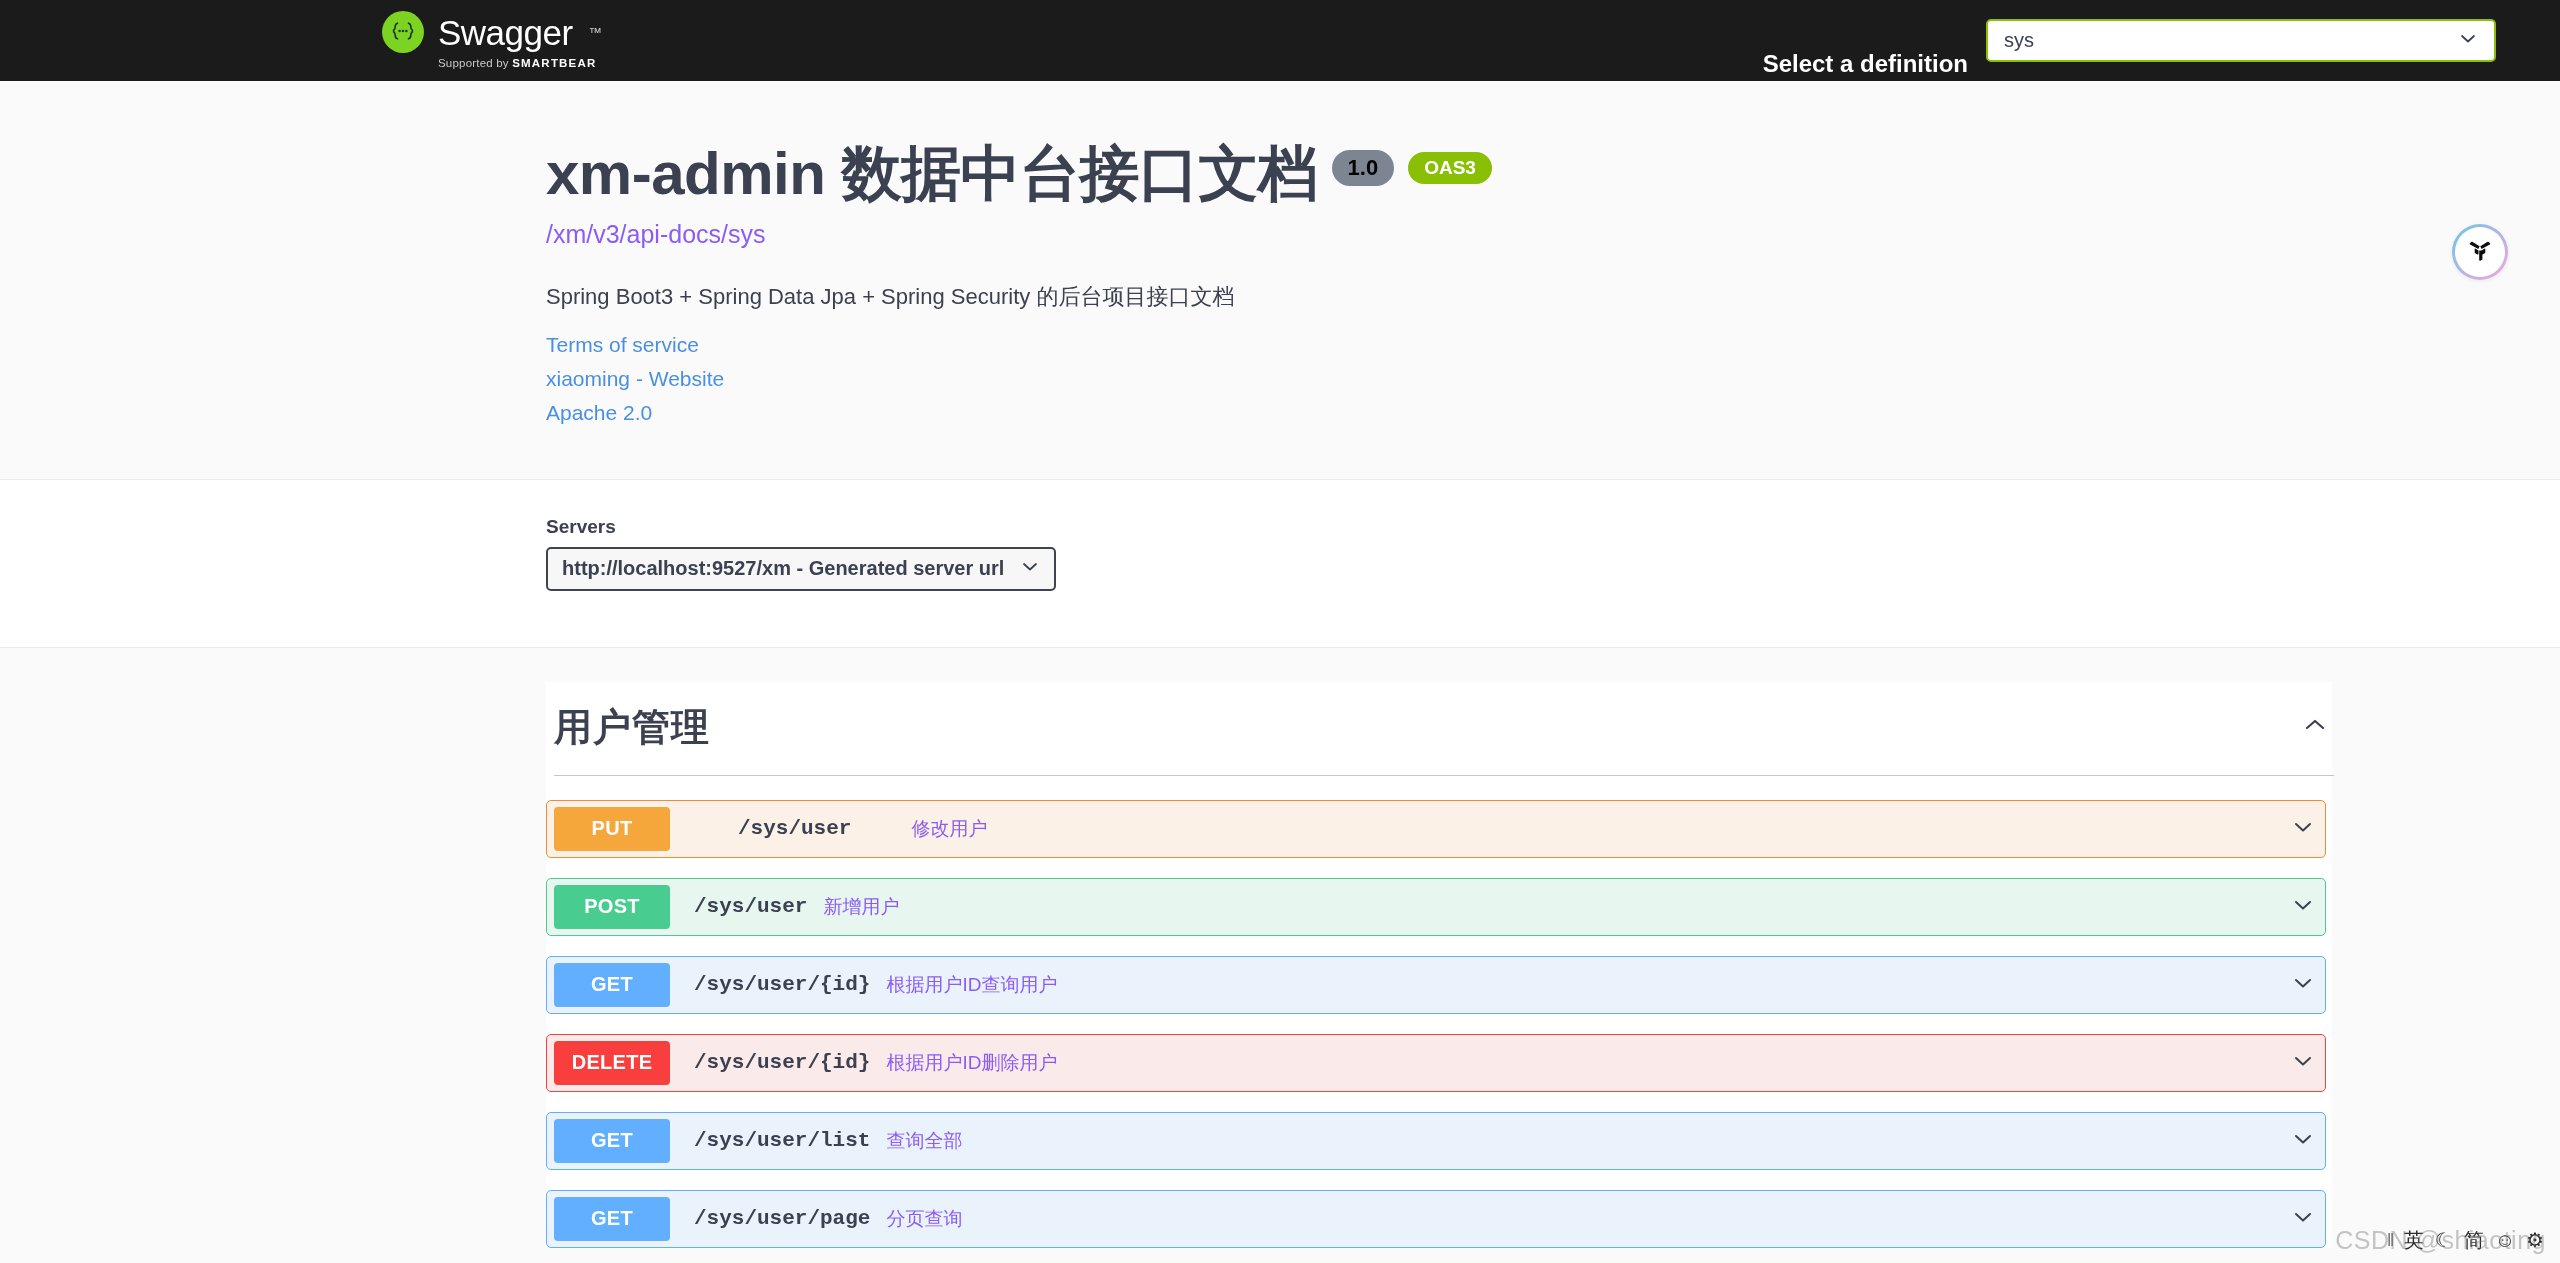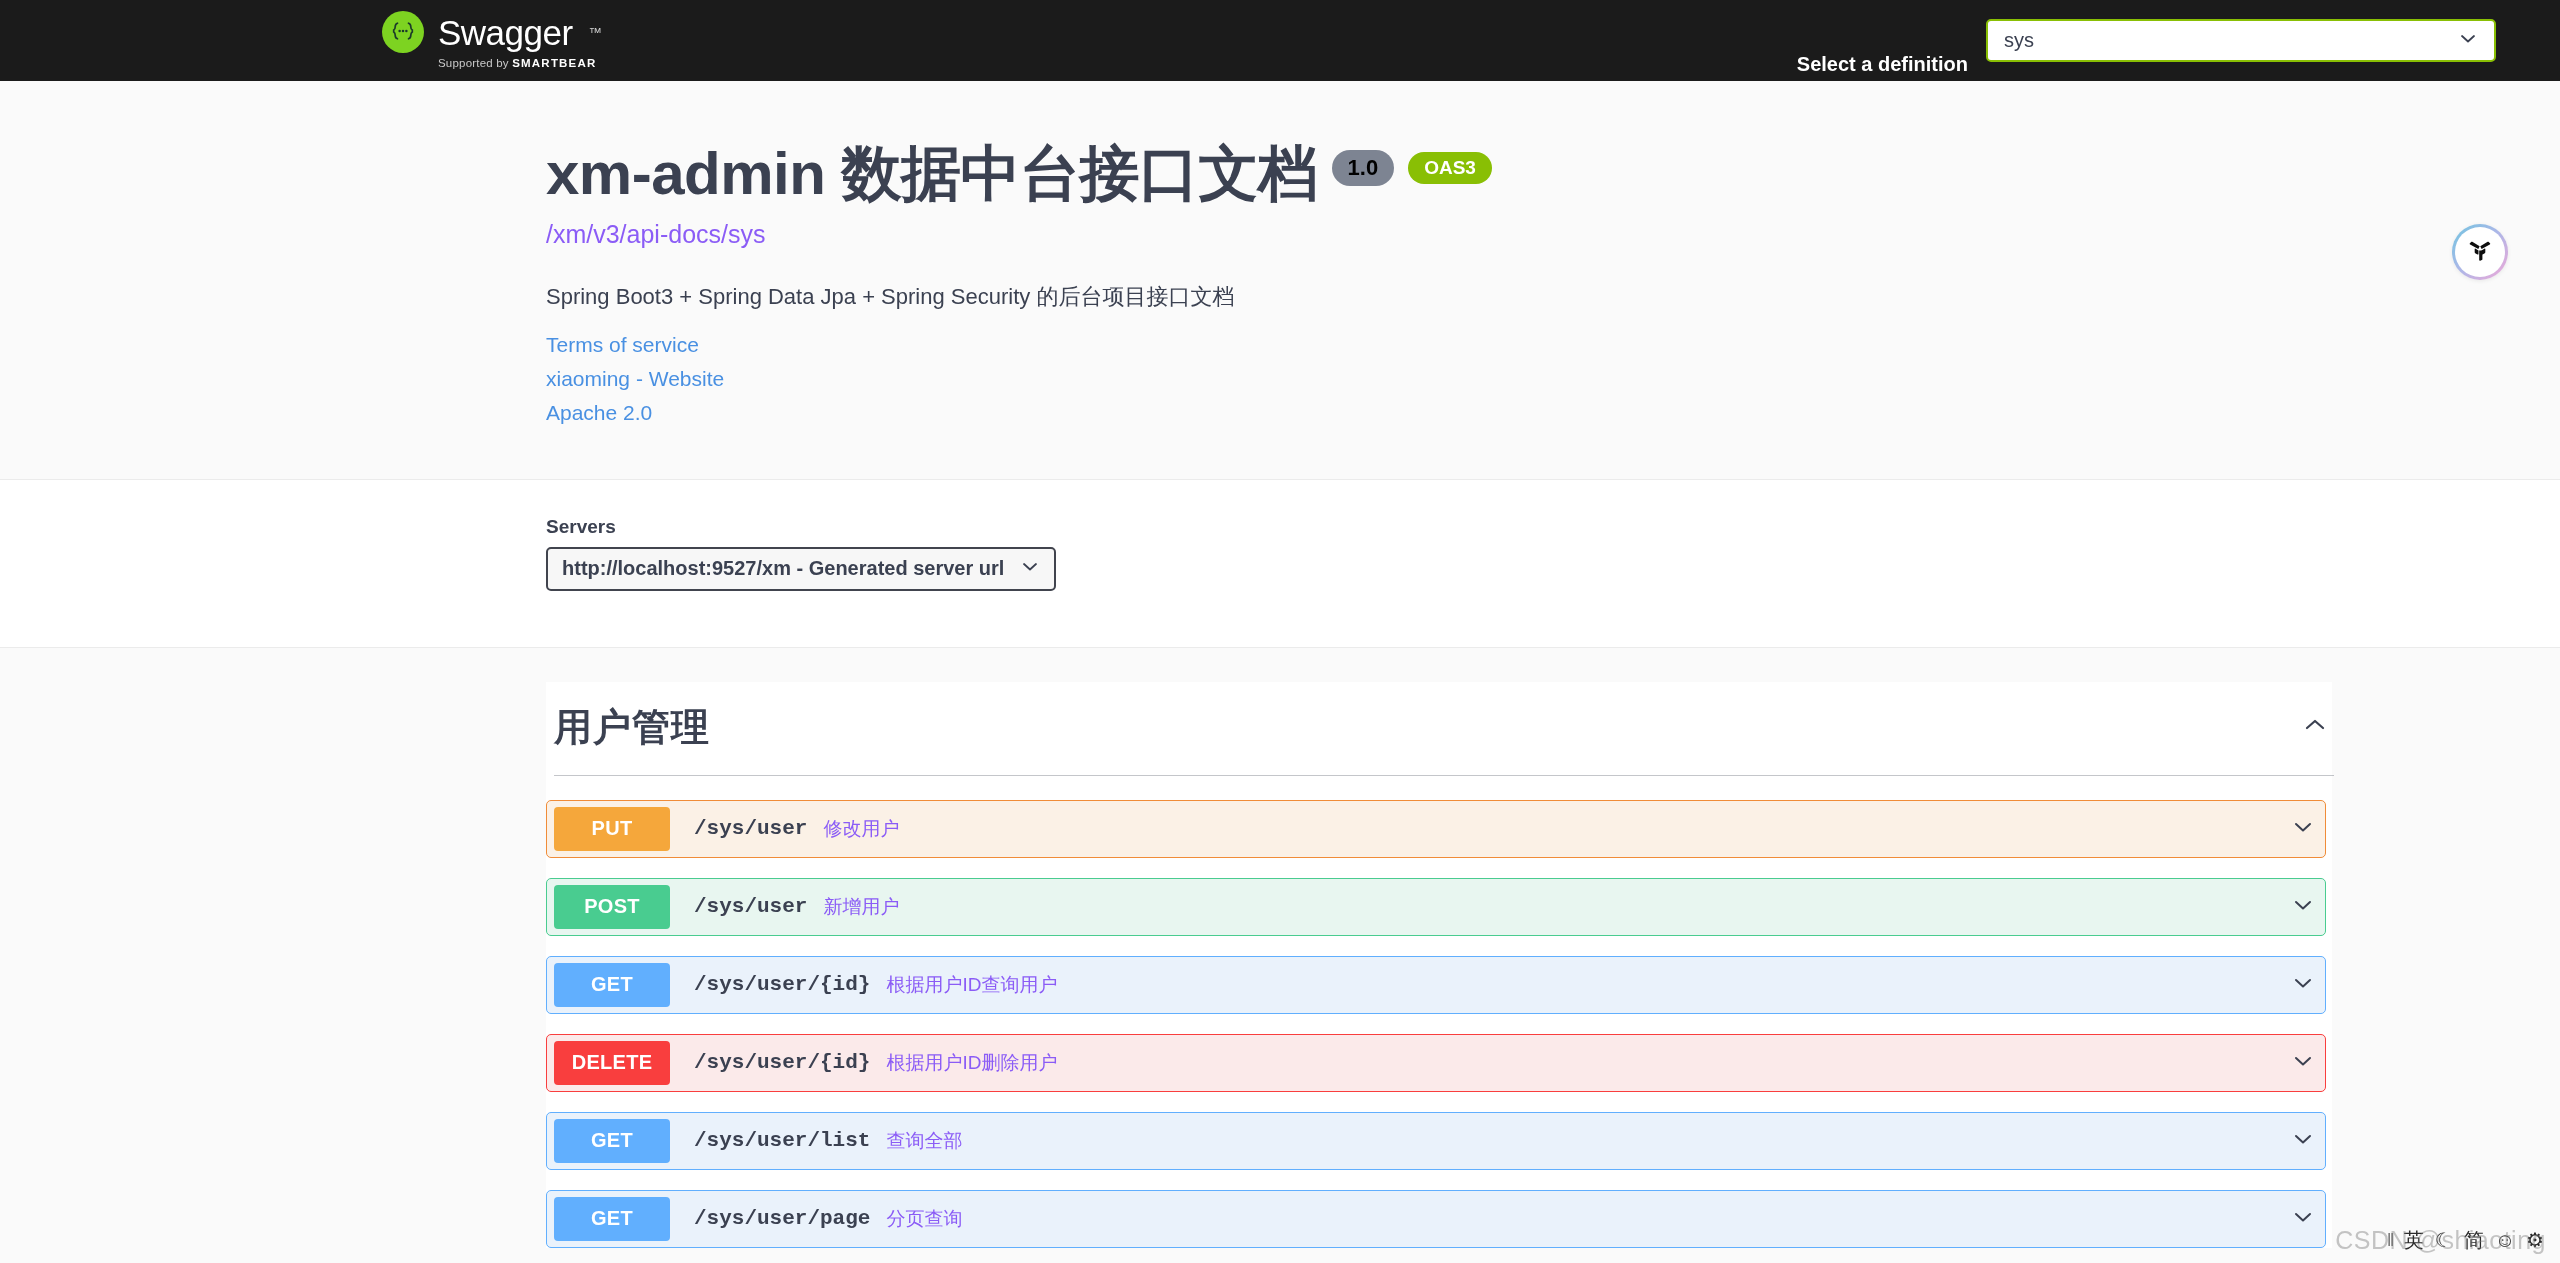--- a/index.html
+++ b/index.html
@@ -58,21 +58,21 @@
   .logo-sub b { color:#ffffff; font-weight:700; letter-spacing: 1.2px; }
 
   .topbar-right {
     margin-left: auto;
     display: flex;
     align-items: center;
     gap: 18px;
   }
   .select-def-label {
     color: #ffffff;
-    font-size: 20px;
+    font-size: 24px;
     font-weight: 700;
     margin-top: 47px;
   }
   .def-select {
     width: 510px;
     height: 43px;
     background: #ffffff;
     border: 2px solid #61affe00;
     border-color: #89bf04;
     border-radius: 5px;
@@ -254,21 +254,21 @@
     white-space: nowrap;
   }
   .op-summary {
     font-size: 19px;
     color: #8b5cf6;
     margin-left: 16px;
     white-space: nowrap;
   }
   .op-chevron { margin-left: auto; }
 
-  .op-put    { background:#fbf1e6; border:1px solid #f08c38; }
+  .op-put    { background:#fbf1e6; border:1px solid #f08c38;gap:44px; }
   .op-put .op-verb { background:#f5a73b; }
   .op-post   { background:#e8f6f0; border:1px solid #49cc90; }
   .op-post .op-verb { background:#49cc90; }
   .op-get    { background:#eaf2fb; border:1px solid #61affe; }
   .op-get .op-verb { background:#61affe; }
   .op-delete { background:#fbeaea; border:1px solid #f93e3e; }
   .op-delete .op-verb { background:#f93e3e; }
 
   
   .float-btn {

